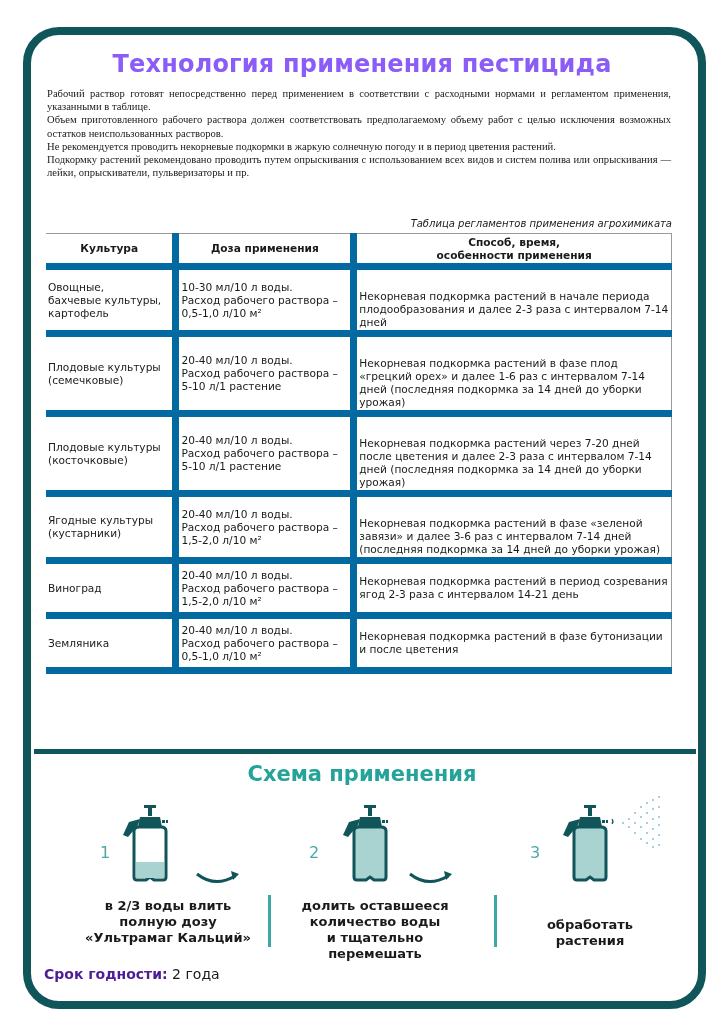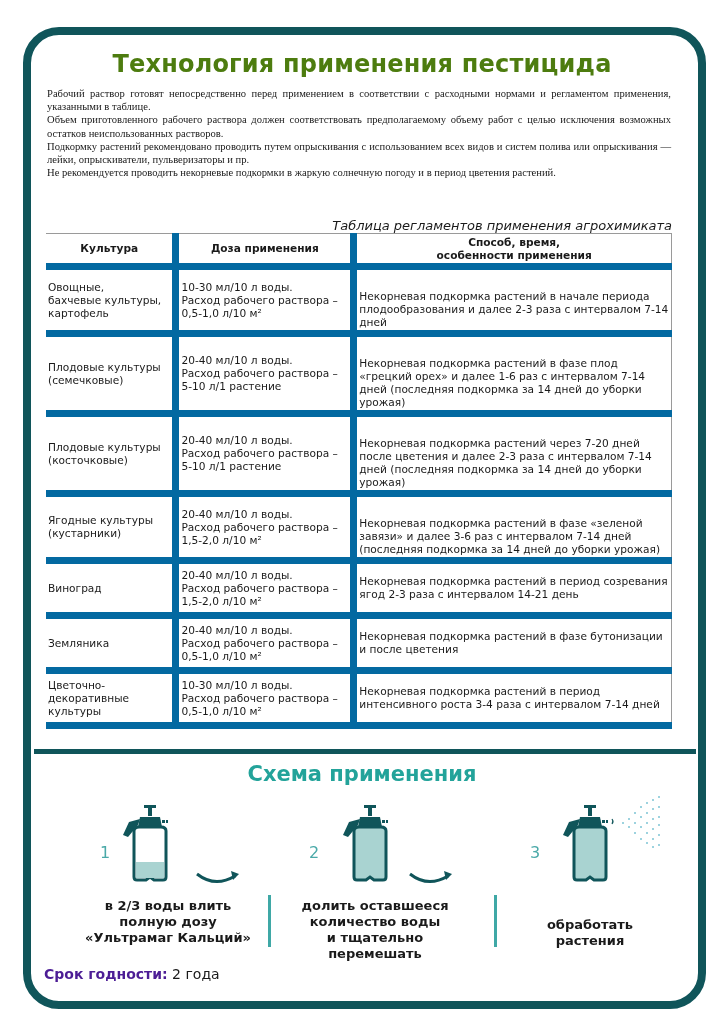--- a/index.html
+++ b/index.html
@@ -7,33 +7,33 @@
   body { position: relative; font-family: "DejaVu Sans", sans-serif; color: #1a1a1a; }
 
   .frame {
     position: absolute; left: 23px; top: 27px; width: 683px; height: 982px;
     border: 8px solid #10555a; border-radius: 36px; background: #fff;
   }
 
   .title {
     position: absolute; left: 0; top: 50px; width: 724px; text-align: center;
     font-family: "DejaVu Sans", sans-serif; font-weight: bold; font-size: 24px;
-    color: #4d7c0f; letter-spacing: 0.2px;
+    color: #8b5cf6; letter-spacing: 0.2px;
   }
 
   .intro {
     position: absolute; left: 47px; top: 87px; width: 624px;
     font-family: Liberation Serif, serif; font-size: 10.6px; line-height: 13.2px;
     color: #1a1a1a; text-align: justify;
   }
   .intro p { margin: 0; }
 
   .caption {
     position: absolute; right: 52px; top: 218px;
-    font-family: "DejaVu Sans", sans-serif; font-style: italic; font-size: 13px; color: #1a1a1a;
+    font-family: "DejaVu Sans", sans-serif; font-style: italic; font-size: 10px; color: #1a1a1a;
   }
 
   table.reg {
     position: absolute; left: 46px; top: 233px; width: 626px;
     border-collapse: collapse; font-family: "DejaVu Sans", sans-serif; font-size: 10.6px;
     line-height: 13px; color: #1a1a1a;
   }
   table.reg th, table.reg td {
     border: 7px solid #0369a1; vertical-align: middle; text-align: left;
     padding: 1px 2px;
@@ -78,22 +78,22 @@
 </head>
 <body>
 
 <div class="frame"></div>
 
 <h1 class="title">Технология применения пестицида</h1>
 
 <div class="intro">
   <p>Рабочий раствор готовят непосредственно перед применением в соответствии с расходными нормами и регламентом применения, указанными в таблице.</p>
   <p>Объем приготовленного рабочего раствора должен соответствовать предполагаемому объему работ с целью исключения возможных остатков неиспользованных растворов.</p>
+  <p>Не рекомендуется проводить некорневые подкормки в жаркую солнечную погоду и в период цветения растений.</p>
   <p>Подкормку растений рекомендовано проводить путем опрыскивания с использованием всех видов и систем полива или опрыскивания — лейки, опрыскиватели, пульверизаторы и пр.</p>
-  <p>Не рекомендуется проводить некорневые подкормки в жаркую солнечную погоду и в период цветения растений.</p>
 </div>
 
 <div class="caption">Таблица регламентов применения агрохимиката</div>
 
 <table class="reg">
   <colgroup>
       <col class="c1">
       <col class="c2">
       <col class="c3">
     </colgroup>
@@ -145,27 +145,20 @@
 Расход рабочего раствора –
 1,5-2,0 л/10 м²</td>
       <td>Некорневая подкормка растений в период созревания ягод 2-3 раза с интервалом 14-21 день</td>
     </tr>
     <tr style="height:55px;">
       <td style="white-space:pre-line;">Земляника</td>
       <td style="white-space:pre-line;">20-40 мл/10 л воды.
 Расход рабочего раствора –
 0,5-1,0 л/10 м²</td>
       <td>Некорневая подкормка растений в фазе бутонизации и после цветения</td>
-    </tr>
-    <tr style="height:55px;">
-      <td>Цветочно-декоративные культуры</td>
-      <td style="white-space:pre-line;">10-30 мл/10 л воды.
- Расход рабочего раствора –
-0,5-1,0 л/10 м²</td>
-      <td>Некорневая подкормка растений в период интенсивного роста 3-4 раза с интервалом 7-14 дней</td>
     </tr>
   </tbody>
 </table>
 
 <div class="divider"></div>
 
 <h2 class="scheme-title">Схема применения</h2>
 
 <div class="step-num" style="left:100px; top:843px;">1</div>
 <svg class="sprayer" style="left:120px; top:803px;" width="60" height="80" viewBox="0 0 60 80">

